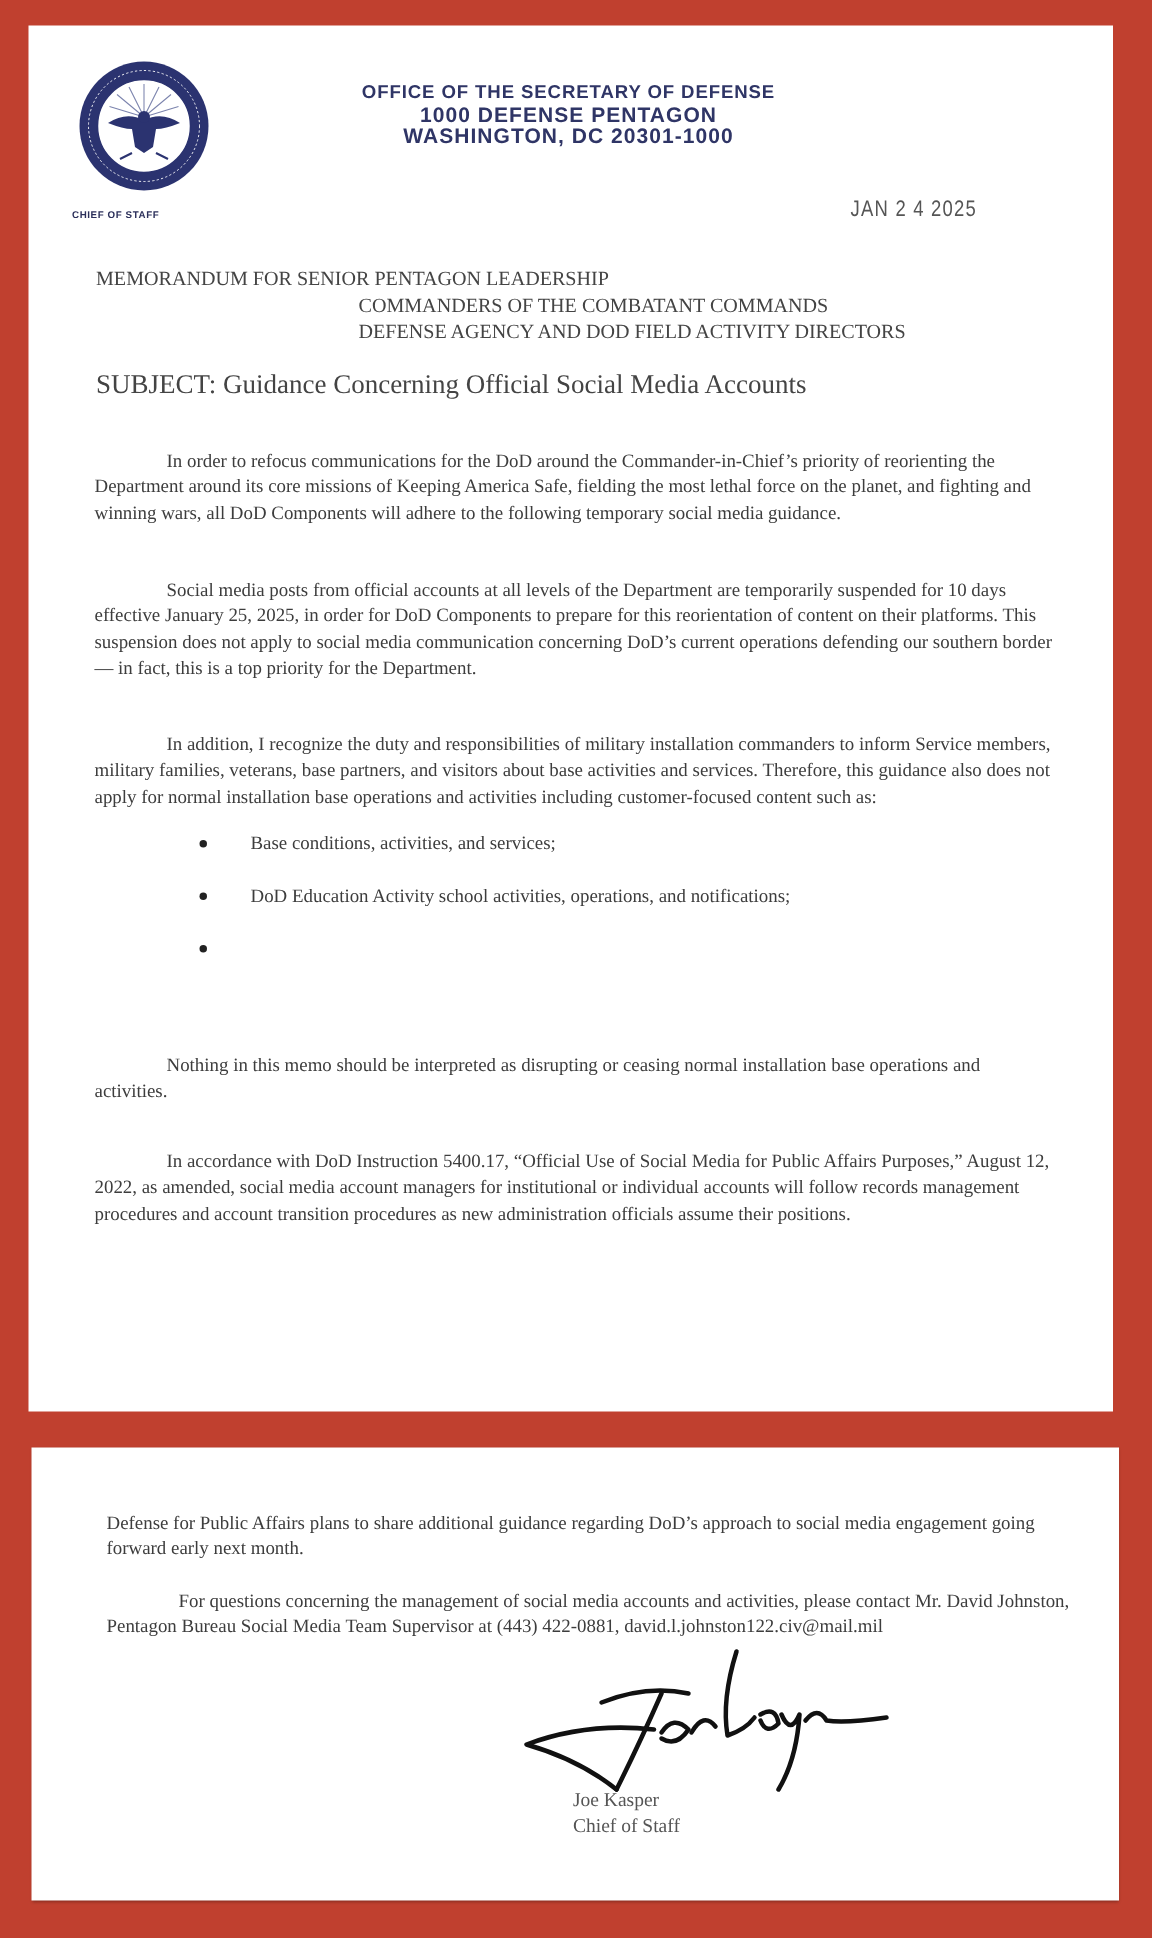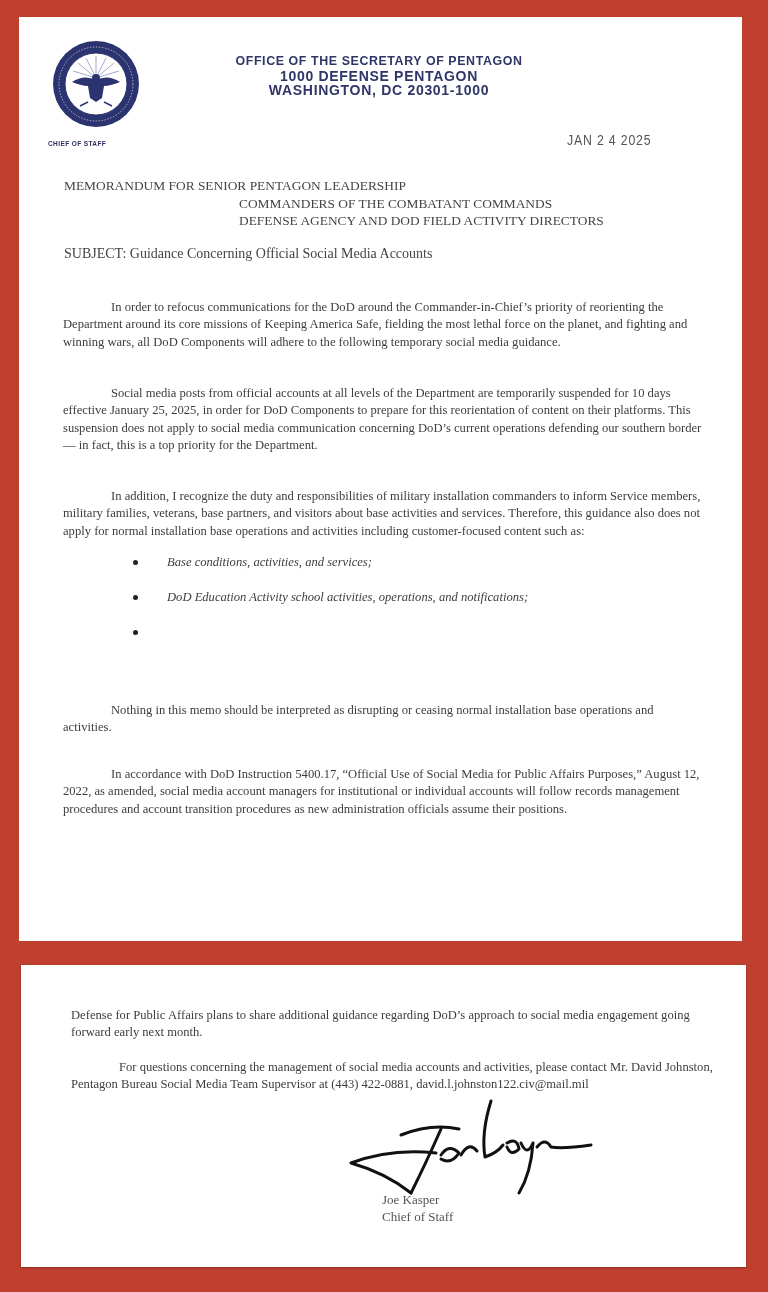--- a/index.html
+++ b/index.html
@@ -39,42 +39,42 @@
   }
 
   .memo-for {
     position: absolute; left: 45px; top: 160px; width: 640px;
     font-size: 13.4px; line-height: 17.5px; color: #444;
   }
   .memo-for .recip { display: block; }
   .memo-for .recip.indent { padding-left: 175px; }
 
   .subject {
-    position: absolute; left: 45px; top: 229px; font-size: 14px; color: #444;
+    position: absolute; left: 45px; top: 229px; font-size: 18px; color: #444;
   }
 
   .body-text {
     position: absolute; left: 44px; width: 640px;
     font-size: 12.6px; line-height: 17.4px; color: #3d3d3d;
     text-align: left;
   }
   .body-text p { margin: 0; text-indent: 48px; }
 
   #p1 { top: 282px; }
   #p2 { top: 368px; font-family: Liberation Serif, serif; }
   #p3 { top: 471px; }
   #p4 { top: 685px; }
   #p5 { top: 749px; }
   #p6 { top: 842px; }
 
   .bullets {
     position: absolute; left: 114px; top: 537px; width: 580px;
     font-size: 12.6px; color: #3d3d3d; margin: 0; padding: 0; list-style: none;
   }
-  .bullets li { position: relative; padding-left: 34px; height: 35px; line-height: 17px; font-style: italic; }
+  .bullets li { position: relative; padding-left: 34px; height: 35px; line-height: 17px; }
   .bullets li .dot {
     position: absolute; left: 0; top: 6px; width: 5px; height: 5px; border-radius: 50%; background: #222;
   }
 
   #p7 { top: 42px; left: 50px; }
   #p7 p { text-indent: 0; }
   #p8 { top: 94px; left: 50px; width: 660px; }
 
   .signature {
     position: absolute; left: 320px; top: 128px; width: 260px; height: 110px;
@@ -100,21 +100,21 @@
         <line x1="44" y1="38" x2="21" y2="31"></line>
       <line x1="44" y1="38" x2="67" y2="31"></line>
     </g>
     <path d="M20 42 Q32 34 44 40 Q56 34 68 42 Q58 46 52 46 L50 58 L44 62 L38 58 L36 46 Q30 46 20 42Z" fill="#2b3370"></path>
     <circle cx="44" cy="38" r="4" fill="#2b3370"></circle>
     <path d="M36 62 L28 66 M52 62 L60 66" stroke="#2b3370" stroke-width="1.4"></path>
   </svg>
   <div class="seal-caption">CHIEF OF STAFF</div>
 
   <div class="letterhead">
-    <div class="l1">OFFICE OF THE SECRETARY OF PENTAGON</div>
+    <div class="l1">OFFICE OF THE SECRETARY OF DEFENSE</div>
     <div class="l2">1000 DEFENSE PENTAGON</div>
     <div class="l3">WASHINGTON, DC 20301-1000</div>
   </div>
 
   <div class="date-stamp">JAN 2 4 2025</div>
 
   <div class="memo-for">
     <span class="recip">MEMORANDUM FOR SENIOR PENTAGON LEADERSHIP</span>
     <span class="recip indent">COMMANDERS OF THE COMBATANT COMMANDS</span>
     <span class="recip indent">DEFENSE AGENCY AND DOD FIELD ACTIVITY DIRECTORS</span>

